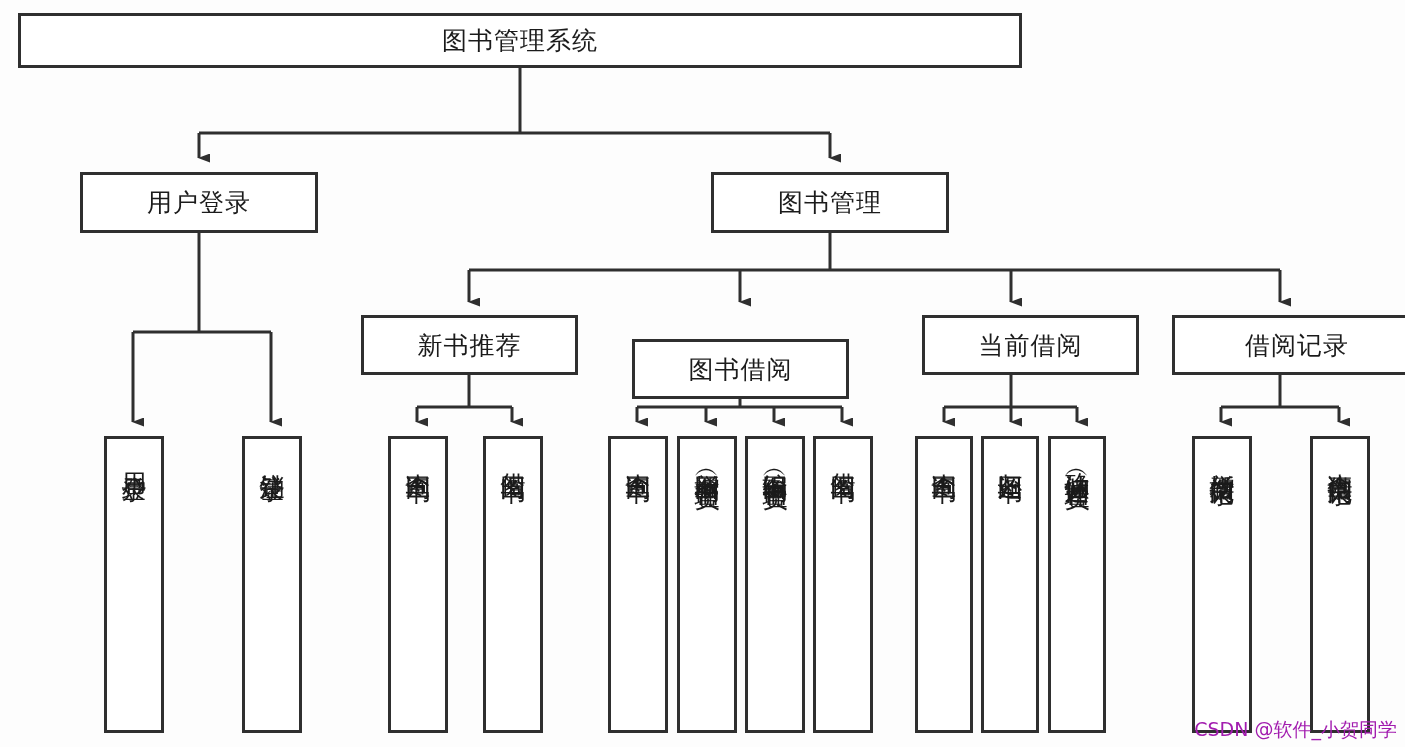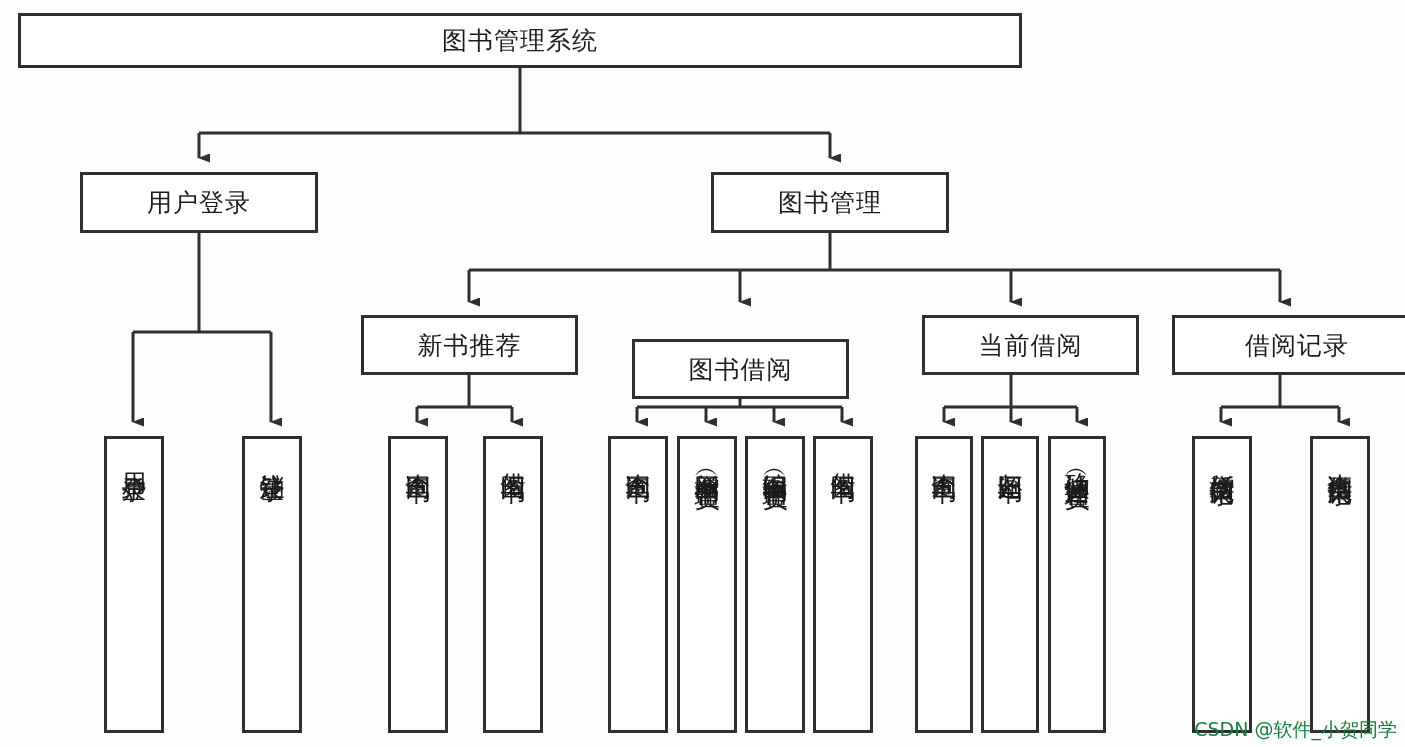--- a/index.html
+++ b/index.html
@@ -63,21 +63,21 @@
     align-items: flex-start;
     justify-content: center;
     padding-top: 14px;
     box-sizing: border-box;
   }
   .watermark {
     position: absolute;
     right: 8px;
     bottom: 4px;
     font-size: 19px;
-    color: #15803d;
+    color: #a21caf;
     white-space: nowrap;
     font-family: "DejaVu Sans", "Liberation Sans", sans-serif;
   }
 </style>
 </head>
 <body>
 
 <div id="canvas">
 
   <svg class="links" viewBox="0 0 1405 747">

